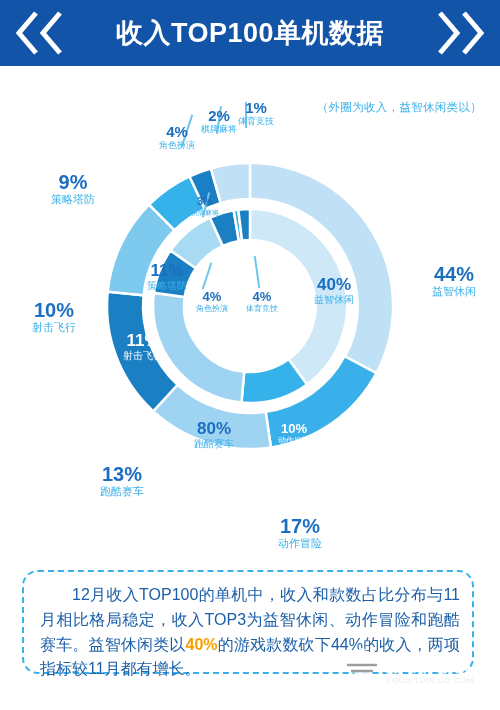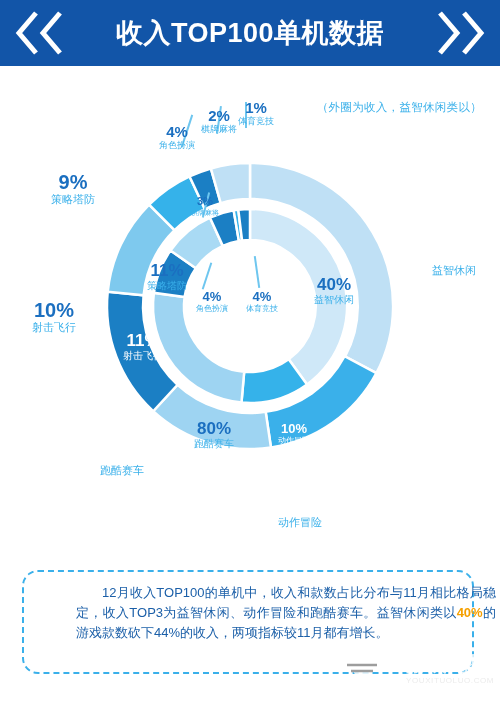--- a/index.html
+++ b/index.html
@@ -55,28 +55,28 @@
   .leader{position:absolute;background:#6ec6ef;}
   
   .footer{
     position:absolute;left:22px;top:570px;width:452px;height:104px;
     border:2px dashed #3ab0ea;border-radius:16px;
     box-sizing:border-box;
     background:#ffffff;
   }
   .footer-text{
     position:absolute;left:16px;top:11px;width:420px;
-    font-size:13px;line-height:1.55;color:#1b5fa8;
-    text-indent:2em;text-align:justify;margin-left:36px;
+    font-size:16px;line-height:1.55;color:#1b5fa8;
+    text-indent:2em;text-align:justify;
   }
   .hl{color:#f5a000;font-weight:bold;}
   
   .wm{
     position:absolute;left:340px;top:638px;width:152px;height:62px;
-    display:flex;align-items:center;gap:22px;opacity:.85;
+    display:flex;align-items:center;gap:2px;opacity:.85;
   }
   .wm-txt{display:flex;flex-direction:column;line-height:1;}
   .wm-name{font-size:20px;color:#ffffff;font-weight:bold;letter-spacing:1px;}
   .wm-url{font-size:8px;color:#e8e8e8;letter-spacing:.6px;margin-top:3px;}
 </style>
 </head>
 <body>
 
 <div class="banner">
   <div class="chev" style="left:14px;">
@@ -147,26 +147,29 @@
   </div>
 
   <div class="leader" style="left:186px;top:48px;width:2px;height:34px;transform:rotate(18deg);"></div>
   <div class="leader" style="left:218px;top:40px;width:2px;height:28px;transform:rotate(8deg);"></div>
   <div class="leader" style="left:245px;top:36px;width:2px;height:26px;"></div>
   <div class="leader" style="left:205px;top:126px;width:2px;height:26px;transform:rotate(14deg);"></div>
   <div class="leader" style="left:206px;top:196px;width:2px;height:28px;transform:rotate(18deg);"></div>
   <div class="leader" style="left:256px;top:190px;width:2px;height:32px;transform:rotate(-8deg);"></div>
 
   <div class="lab outer-lab" style="left:418px;top:198px;width:72px;">
+    <span class="pct">44%</span>
     <span class="nm">益智休闲</span>
   </div>
   <div class="lab outer-lab" style="left:252px;top:450px;width:96px;">
+    <span class="pct">17%</span>
     <span class="nm">动作冒险</span>
   </div>
   <div class="lab outer-lab" style="left:76px;top:398px;width:92px;">
+    <span class="pct">13%</span>
     <span class="nm">跑酷赛车</span>
   </div>
   <div class="lab outer-lab" style="left:12px;top:234px;width:84px;">
     <span class="pct">10%</span>
     <span class="nm">射击飞行</span>
   </div>
   <div class="lab outer-lab" style="left:30px;top:106px;width:86px;">
     <span class="pct">9%</span>
     <span class="nm">策略塔防</span>
   </div>

